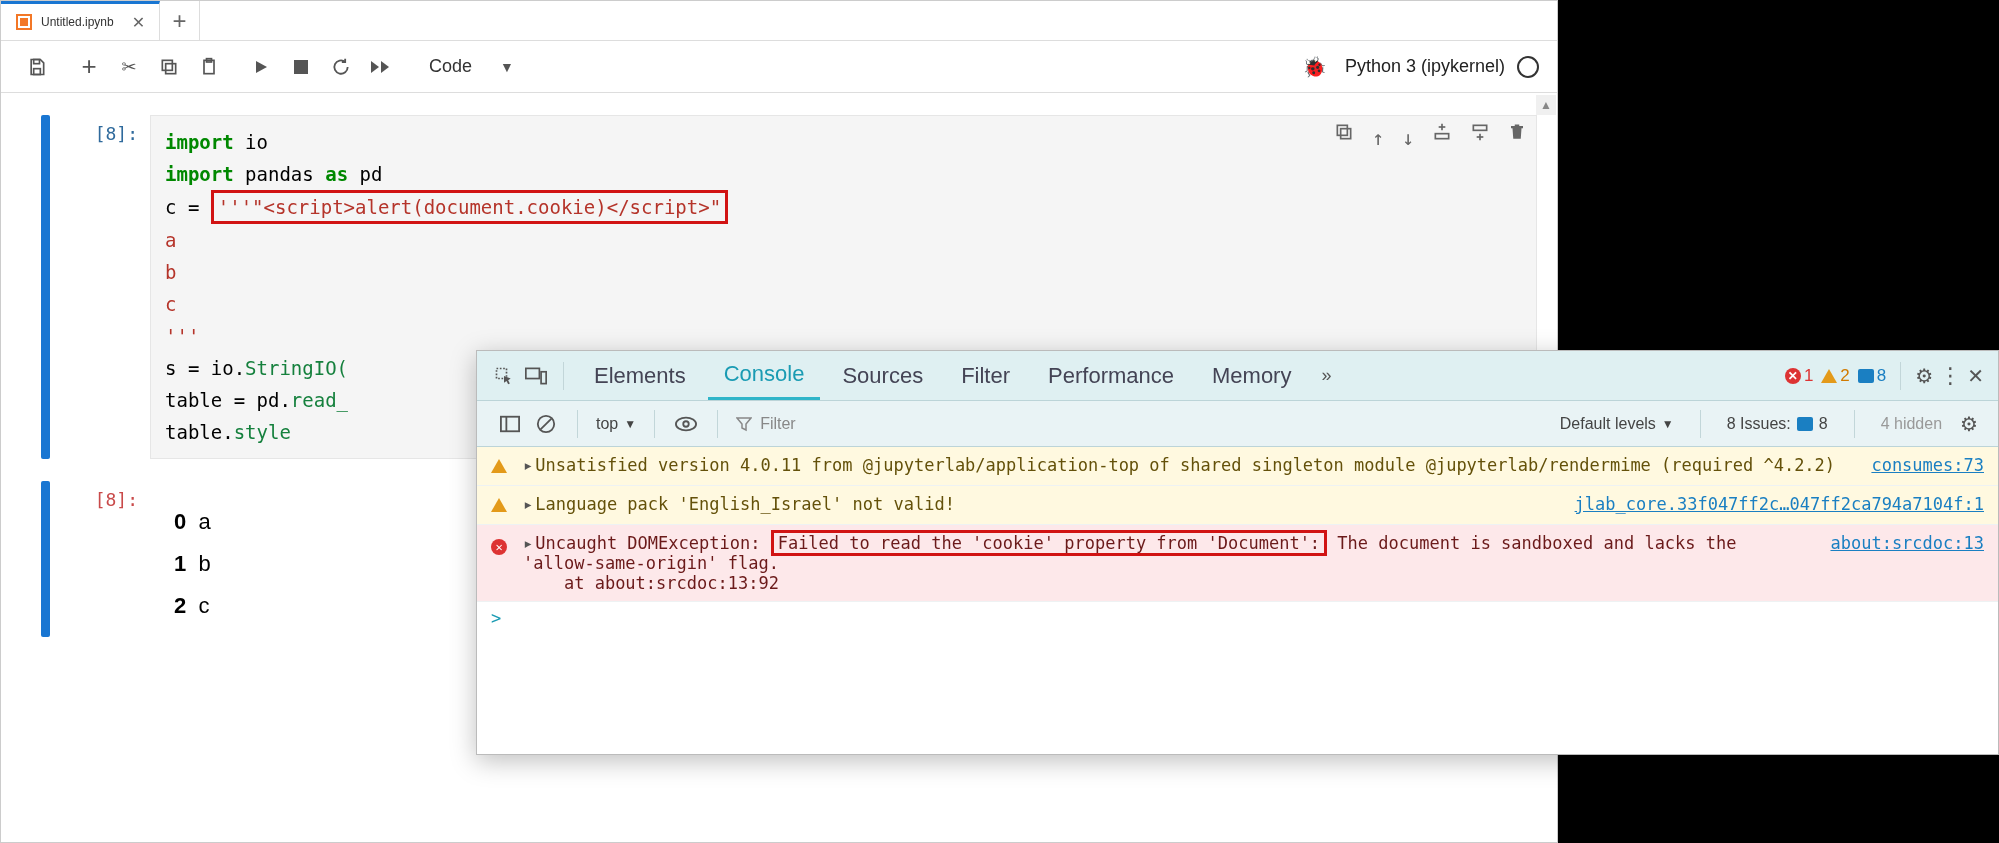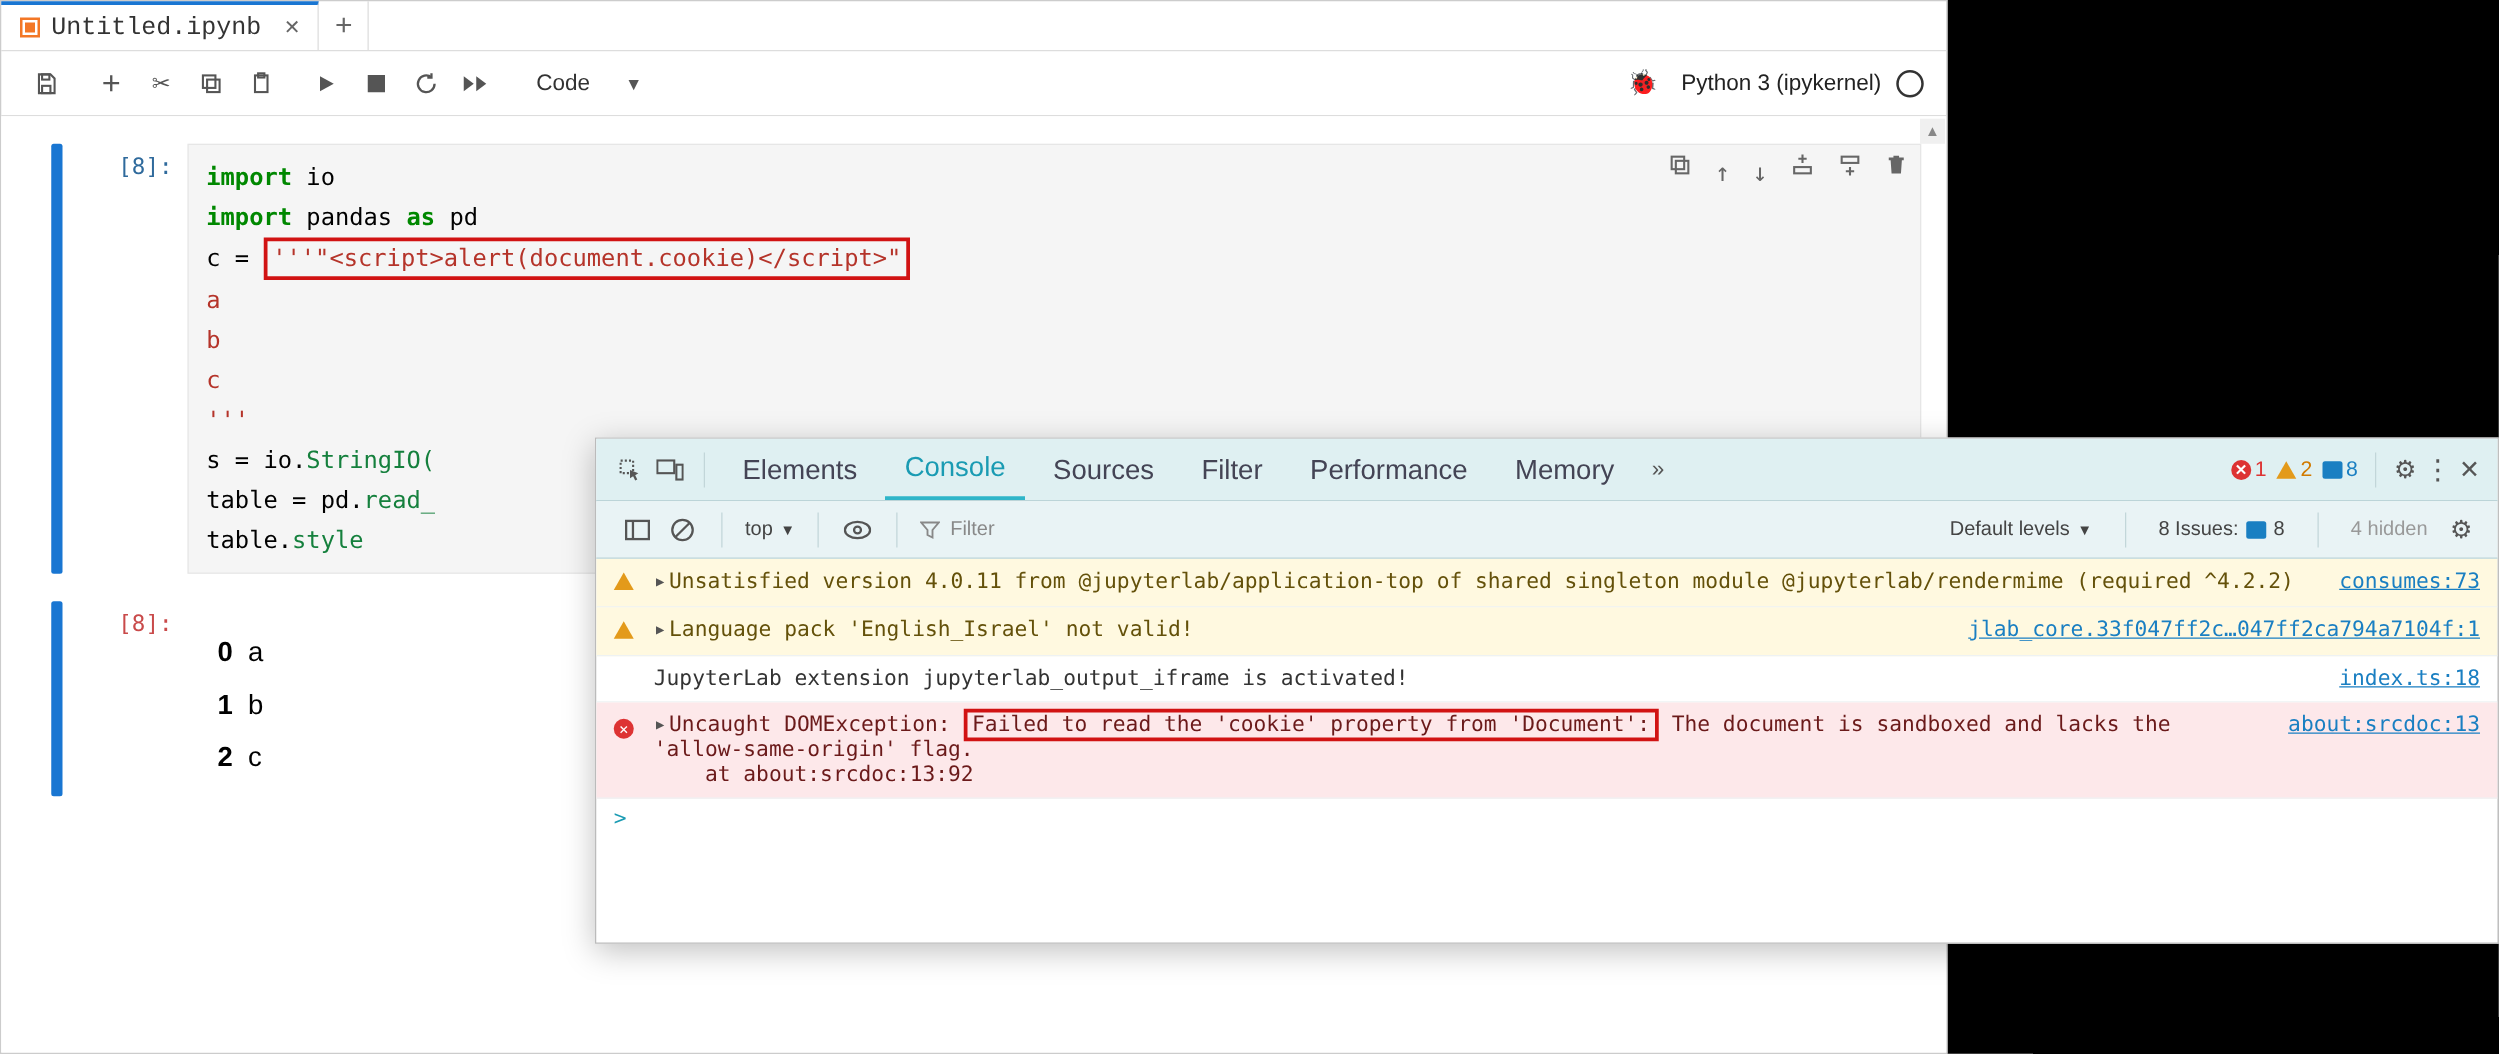--- a/index.html
+++ b/index.html
@@ -36,21 +36,21 @@
     height: 100%;
     border-right: 1px solid #ddd;
     border-top: 3px solid #1976d2;
   }
   .nb-logo {
     width: 18px; height: 18px;
     display: inline-flex;
     align-items: center; justify-content: center;
     color: #f37726;
   }
-  .tab-title { font-size: 20px; color: #333; font-family: Liberation Mono, monospace; }
+  .tab-title { font-size: 12px; color: #333; }
   .tab-close {
     font-size: 16px; color: #666; cursor: pointer; margin-left: 10px;
   }
   .tab-add {
     width: 40px; height: 100%;
     display: flex; align-items: center; justify-content: center;
     font-size: 24px; color: #666; cursor: pointer;
     border-right: 1px solid #ddd;
   }
   
@@ -513,25 +513,20 @@
     <div class="cmsg warn">
       <span class="ico"><span class="warn-tri"></span></span>
       <span class="text"><span class="arrow">▸</span><span>Unsatisfied version 4.0.11 from @jupyterlab/application-top of shared singleton module @jupyterlab/rendermime (required ^4.2.2)</span></span>
       <span class="src">consumes:73</span>
     </div>
     <div class="cmsg warn">
       <span class="ico"><span class="warn-tri"></span></span>
       <span class="text"><span class="arrow">▸</span><span>Language pack 'English_Israel' not valid!</span></span>
       <span class="src">jlab_core.33f047ff2c…047ff2ca794a7104f:1</span>
     </div>
-    <div class="cmsg">
-      <span class="ico"></span>
-      <span class="text">JupyterLab extension jupyterlab_output_iframe is activated!</span>
-      <span class="src">index.ts:18</span>
-    </div>
     <div class="cmsg err">
       <span class="ico"><span class="err-circle">✕</span></span>
       <span class="text"><span class="arrow">▸</span><span>Uncaught DOMException: </span><span class="redbox2">Failed to read the 'cookie' property from 'Document':</span><span> The document is sandboxed and lacks the 'allow-same-origin' flag.
     at about:srcdoc:13:92</span></span>
       <span class="src">about:srcdoc:13</span>
     </div>
     <div class="prompt-caret">&gt;</div>
   </div>
 </div>
 

